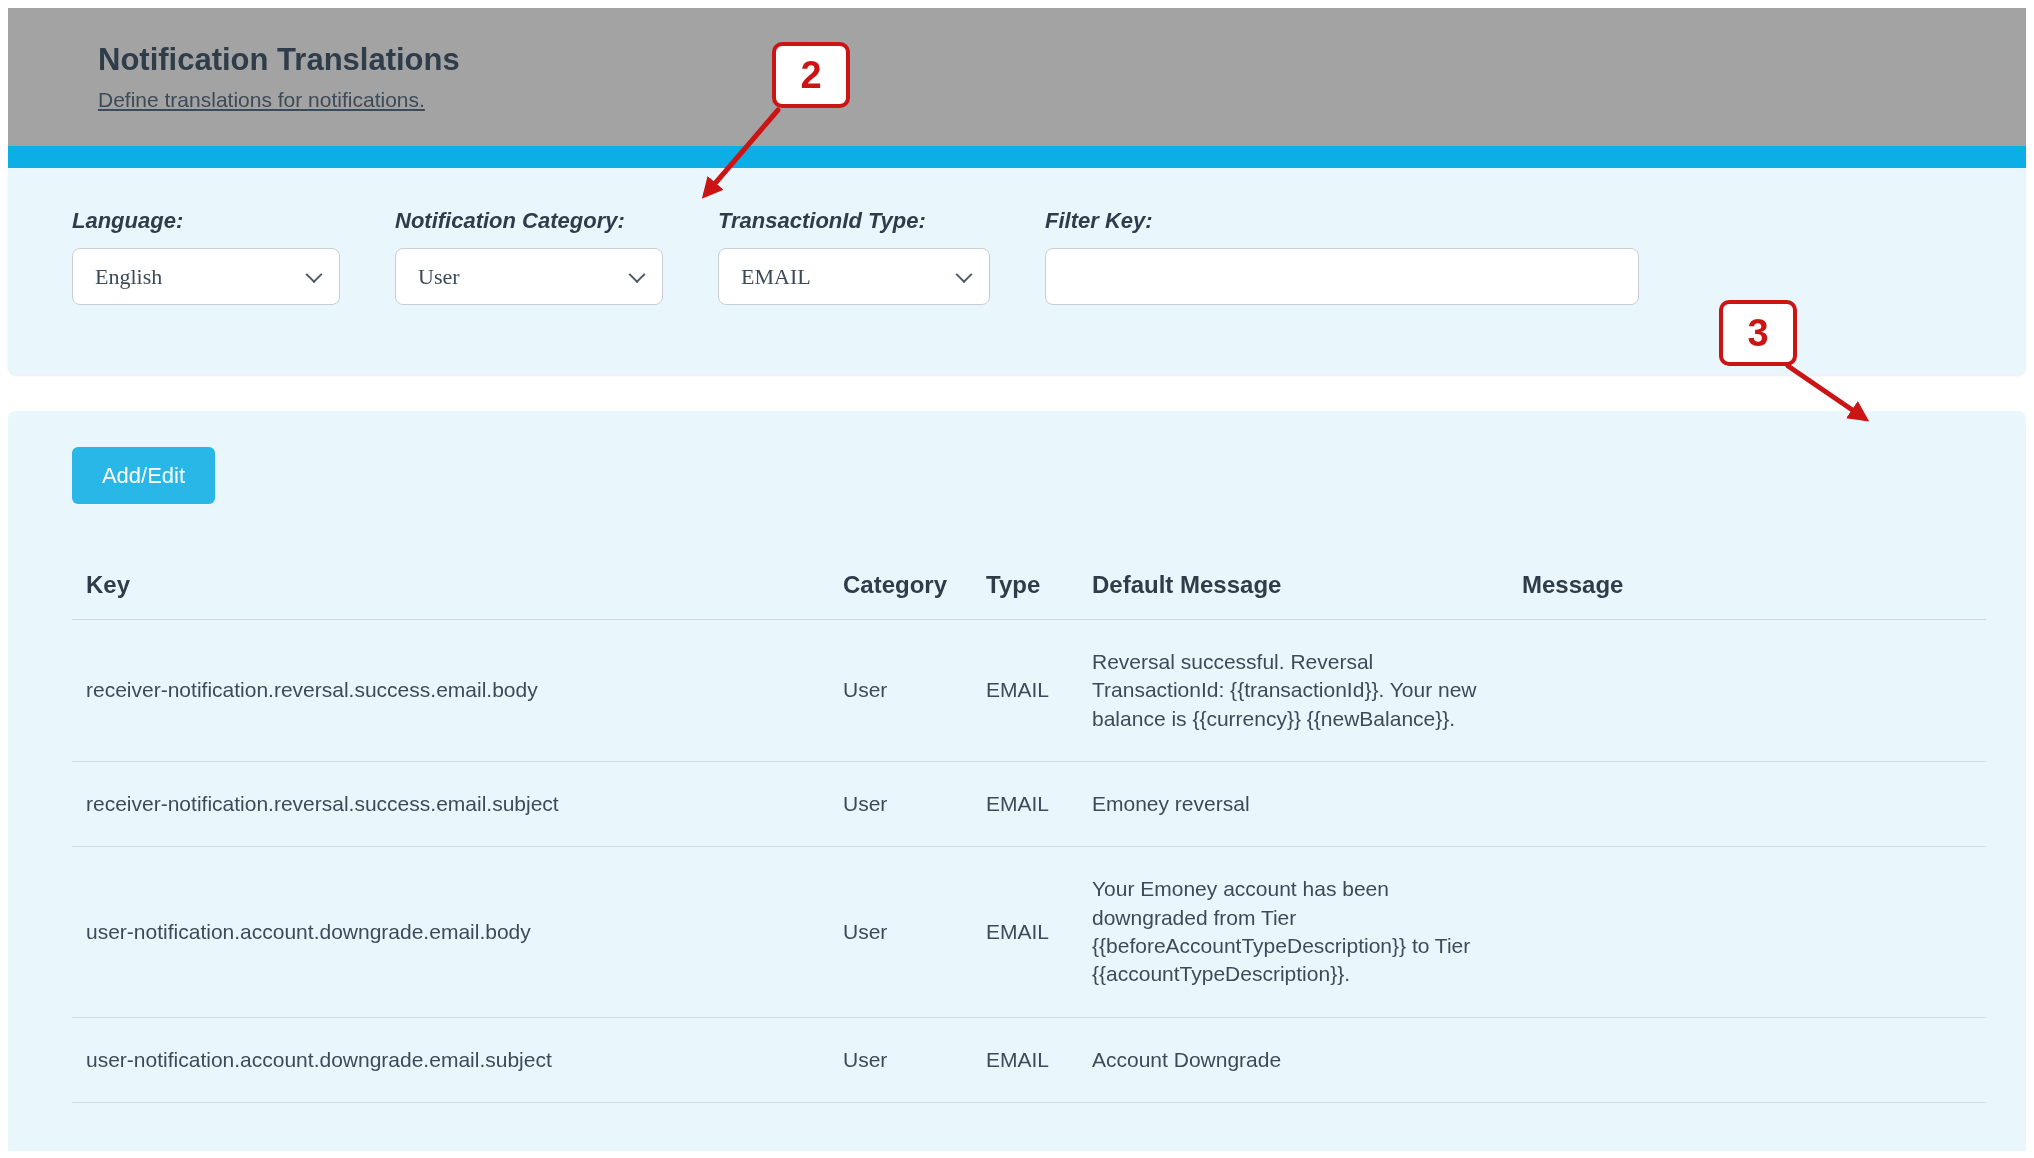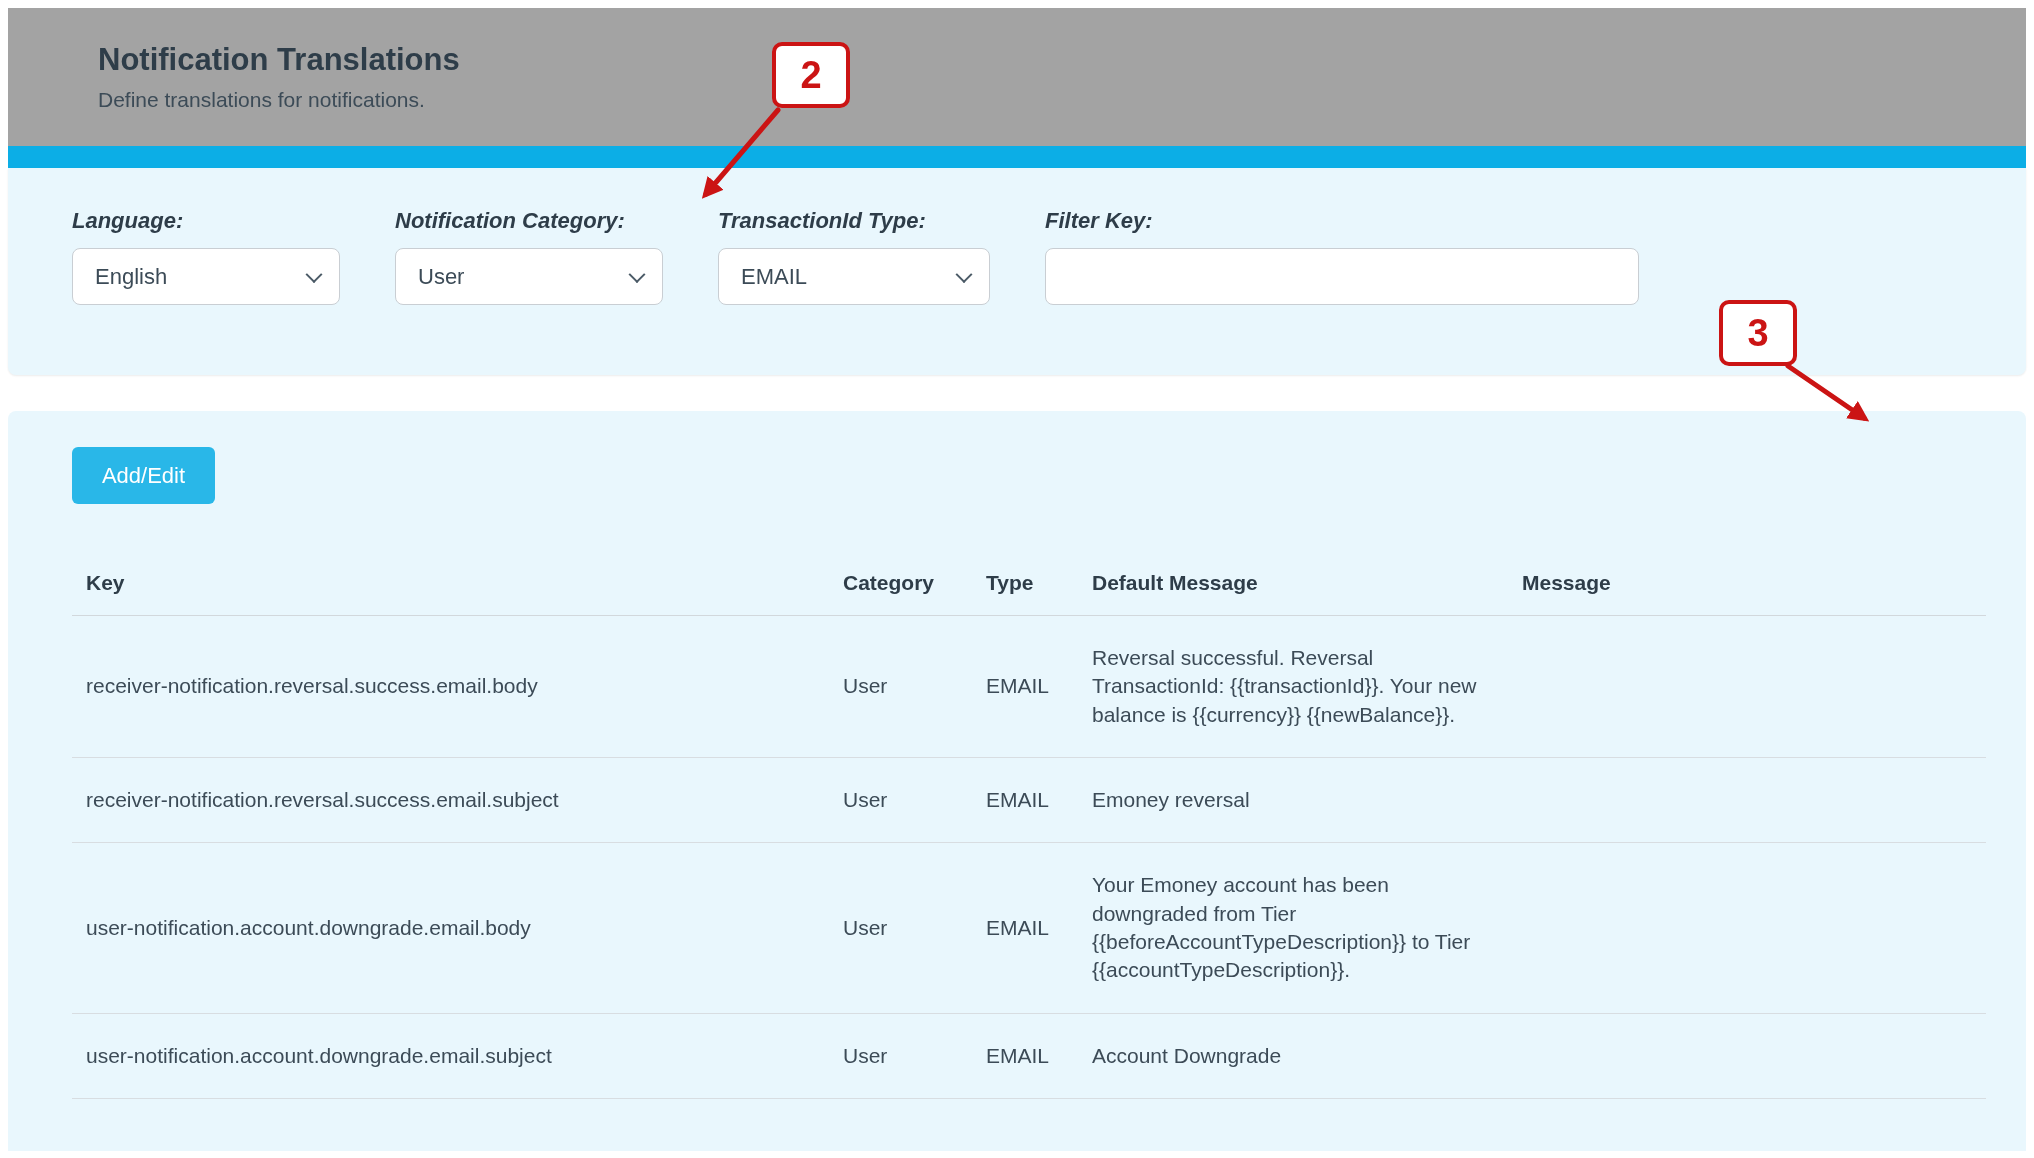--- a/index.html
+++ b/index.html
@@ -22,20 +22,21 @@
   .page-title {
     font-size: 31px;
     font-weight: bold;
     color: #2e3d49;
     margin: 0;
   }
   .page-subtitle {
     font-size: 21px;
     color: #3c4b57;
     margin: 10px 0 0 0;
+    text-decoration: underline;
   }
   .accent-bar {
     height: 22px;
     background: #0caee6;
   }
 
   
   .filter-panel {
     background: #e9f7fd;
     padding: 40px 40px 70px 64px;
@@ -55,21 +56,21 @@
     font-style: italic;
   }
   .select-wrap { position: relative; display: inline-block; }
   select {
     -webkit-appearance: none;
     appearance: none;
     height: 57px;
     border: 1px solid #c9ced3;
     border-radius: 8px;
     background: #ffffff;
-    font-family: Liberation Sans, sans-serif;
+    font-family: Liberation Serif, serif;
     font-size: 22px;
     color: #3c4b57;
     padding: 0 48px 0 22px;
     width: 100%;
   }
   .w-select { width: 268px; }
   .w-select-type { width: 272px; }
   .chevron {
     position: absolute;
     right: 20px; top: 50%;
@@ -111,21 +112,21 @@
     cursor: pointer;
   }
 
   table.translations {
     border-collapse: collapse;
     width: 100%;
     margin-top: 55px;
   }
   table.translations th {
     text-align: left;
-    font-size: 21px;
+    font-size: 24px;
     font-weight: bold;
     color: #2e3d49;
     padding: 12px 14px 20px 14px;
     border-bottom: 1px solid #d2d8dc;
   }
   table.translations td {
     font-size: 21px;
     color: #3c4b57;
     padding: 28px 14px;
     border-bottom: 1px solid #d8dde1;

